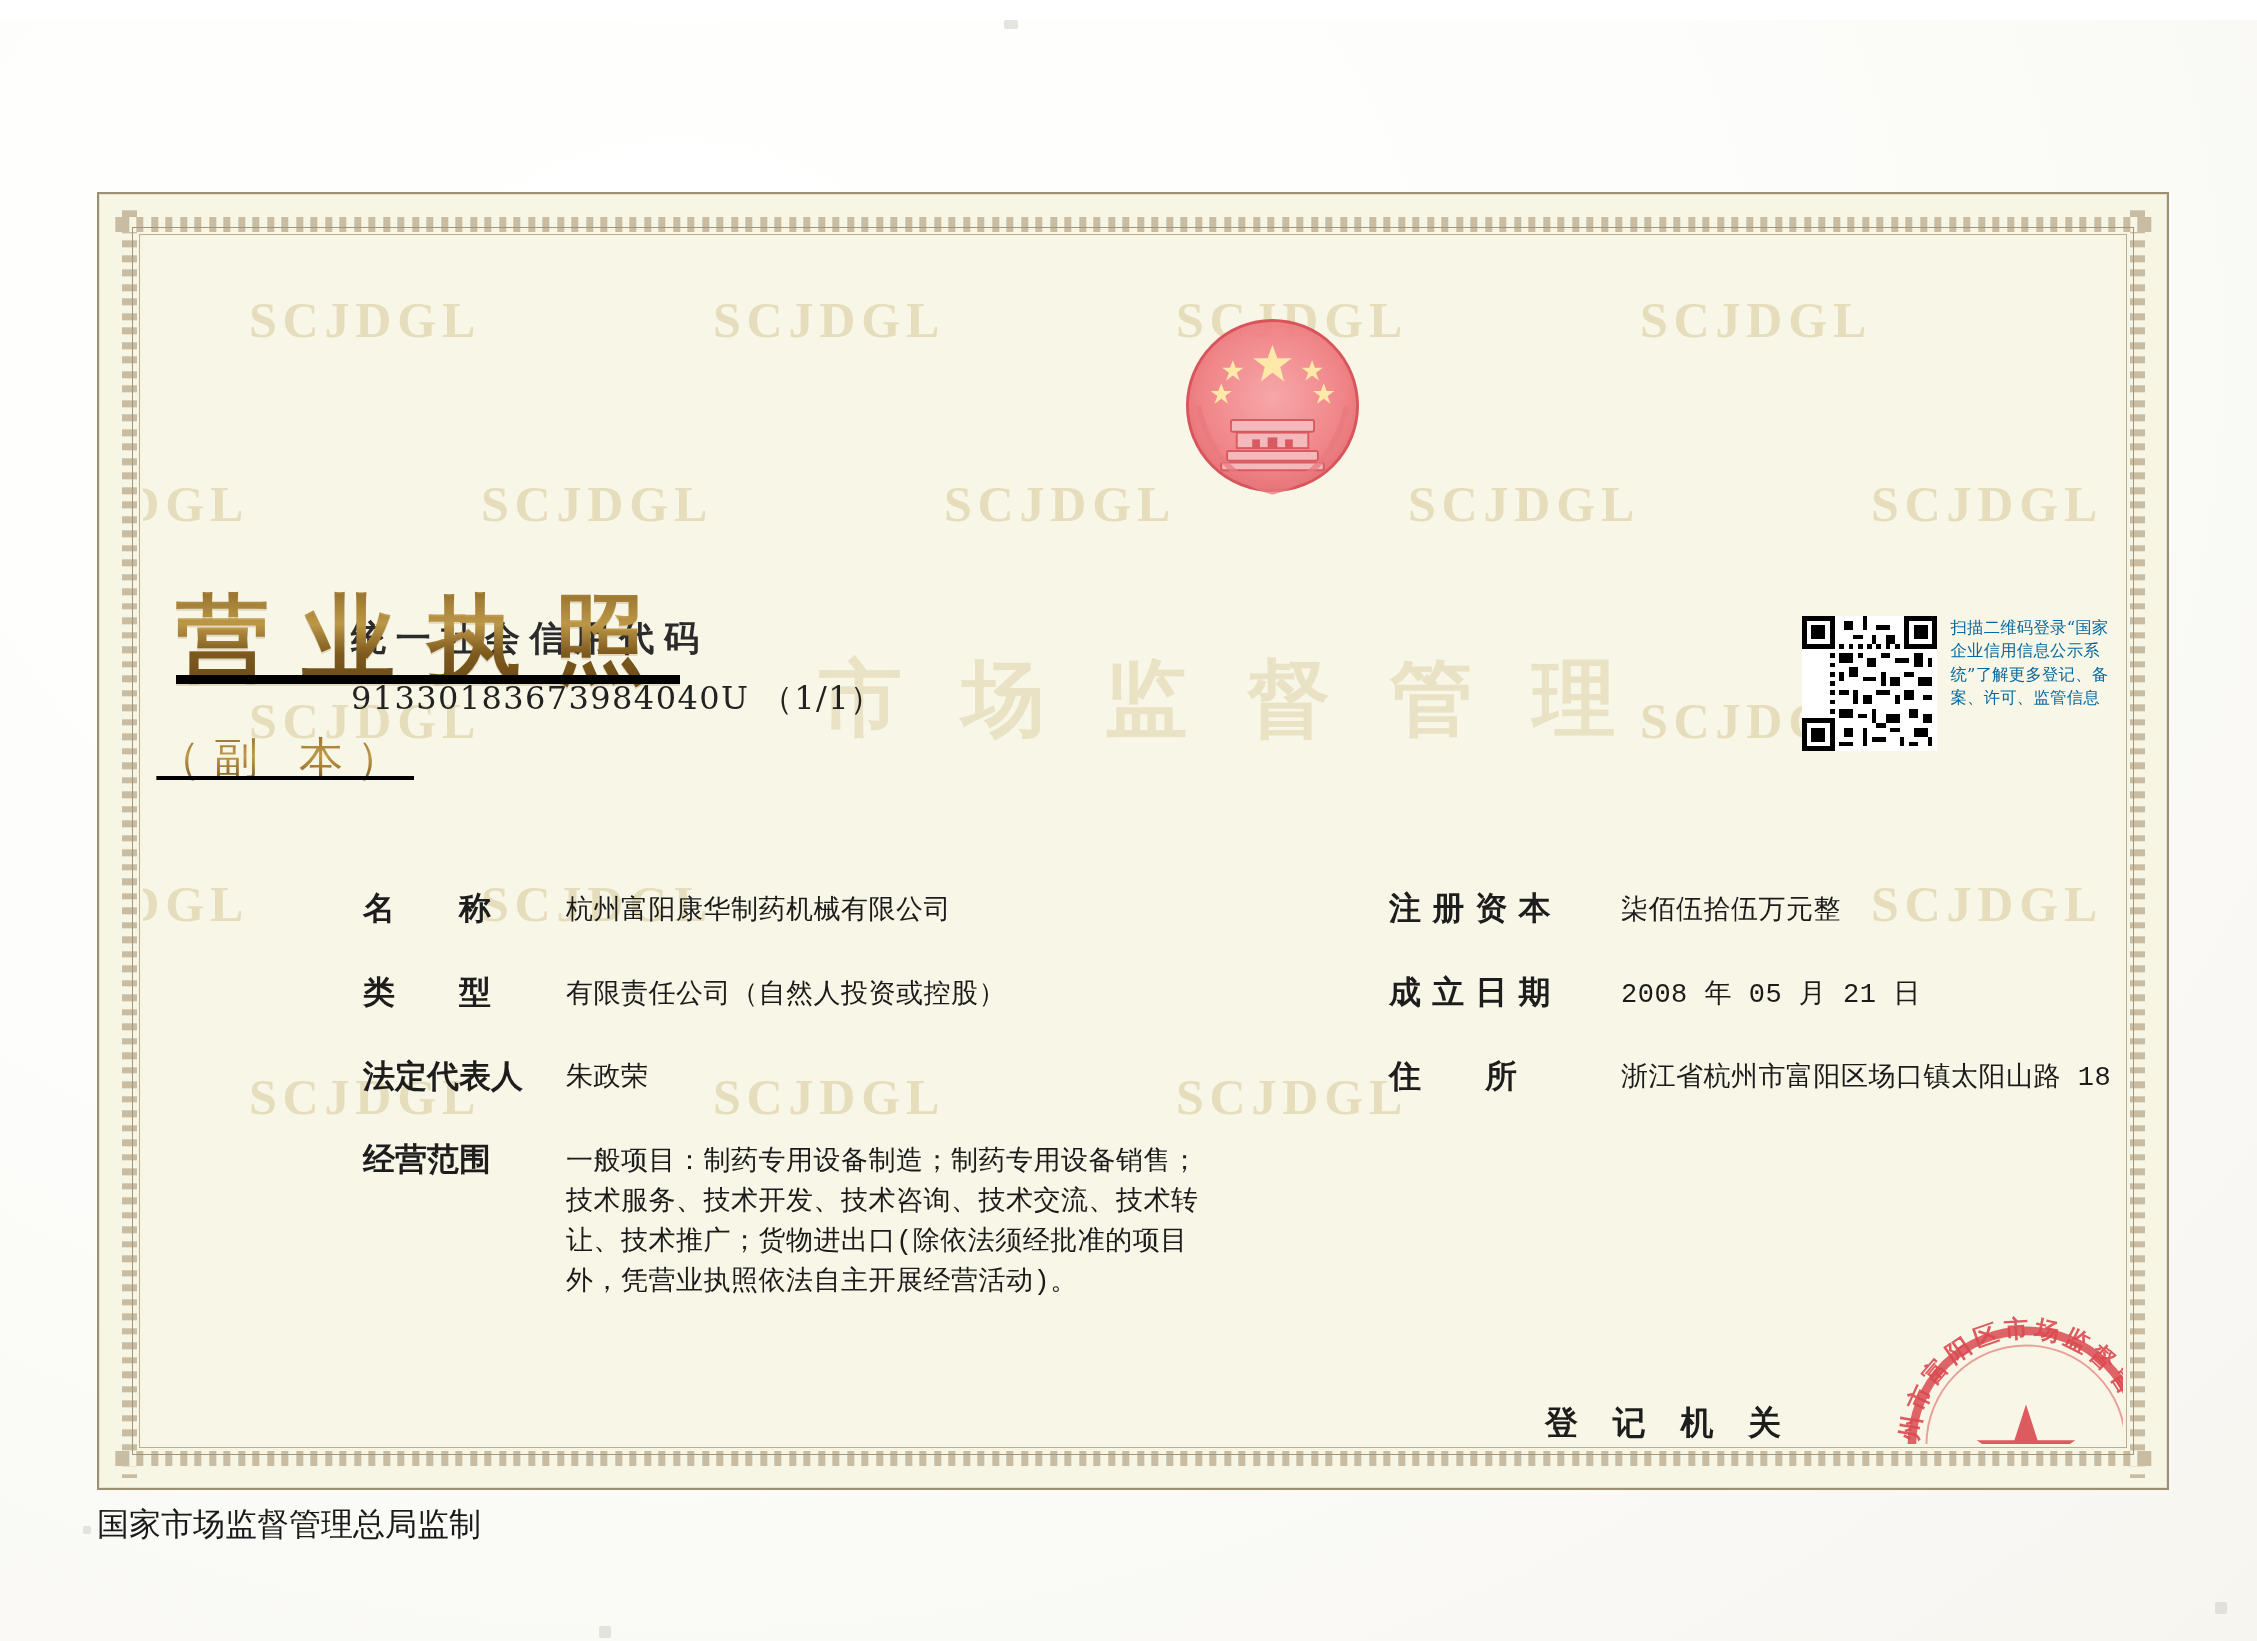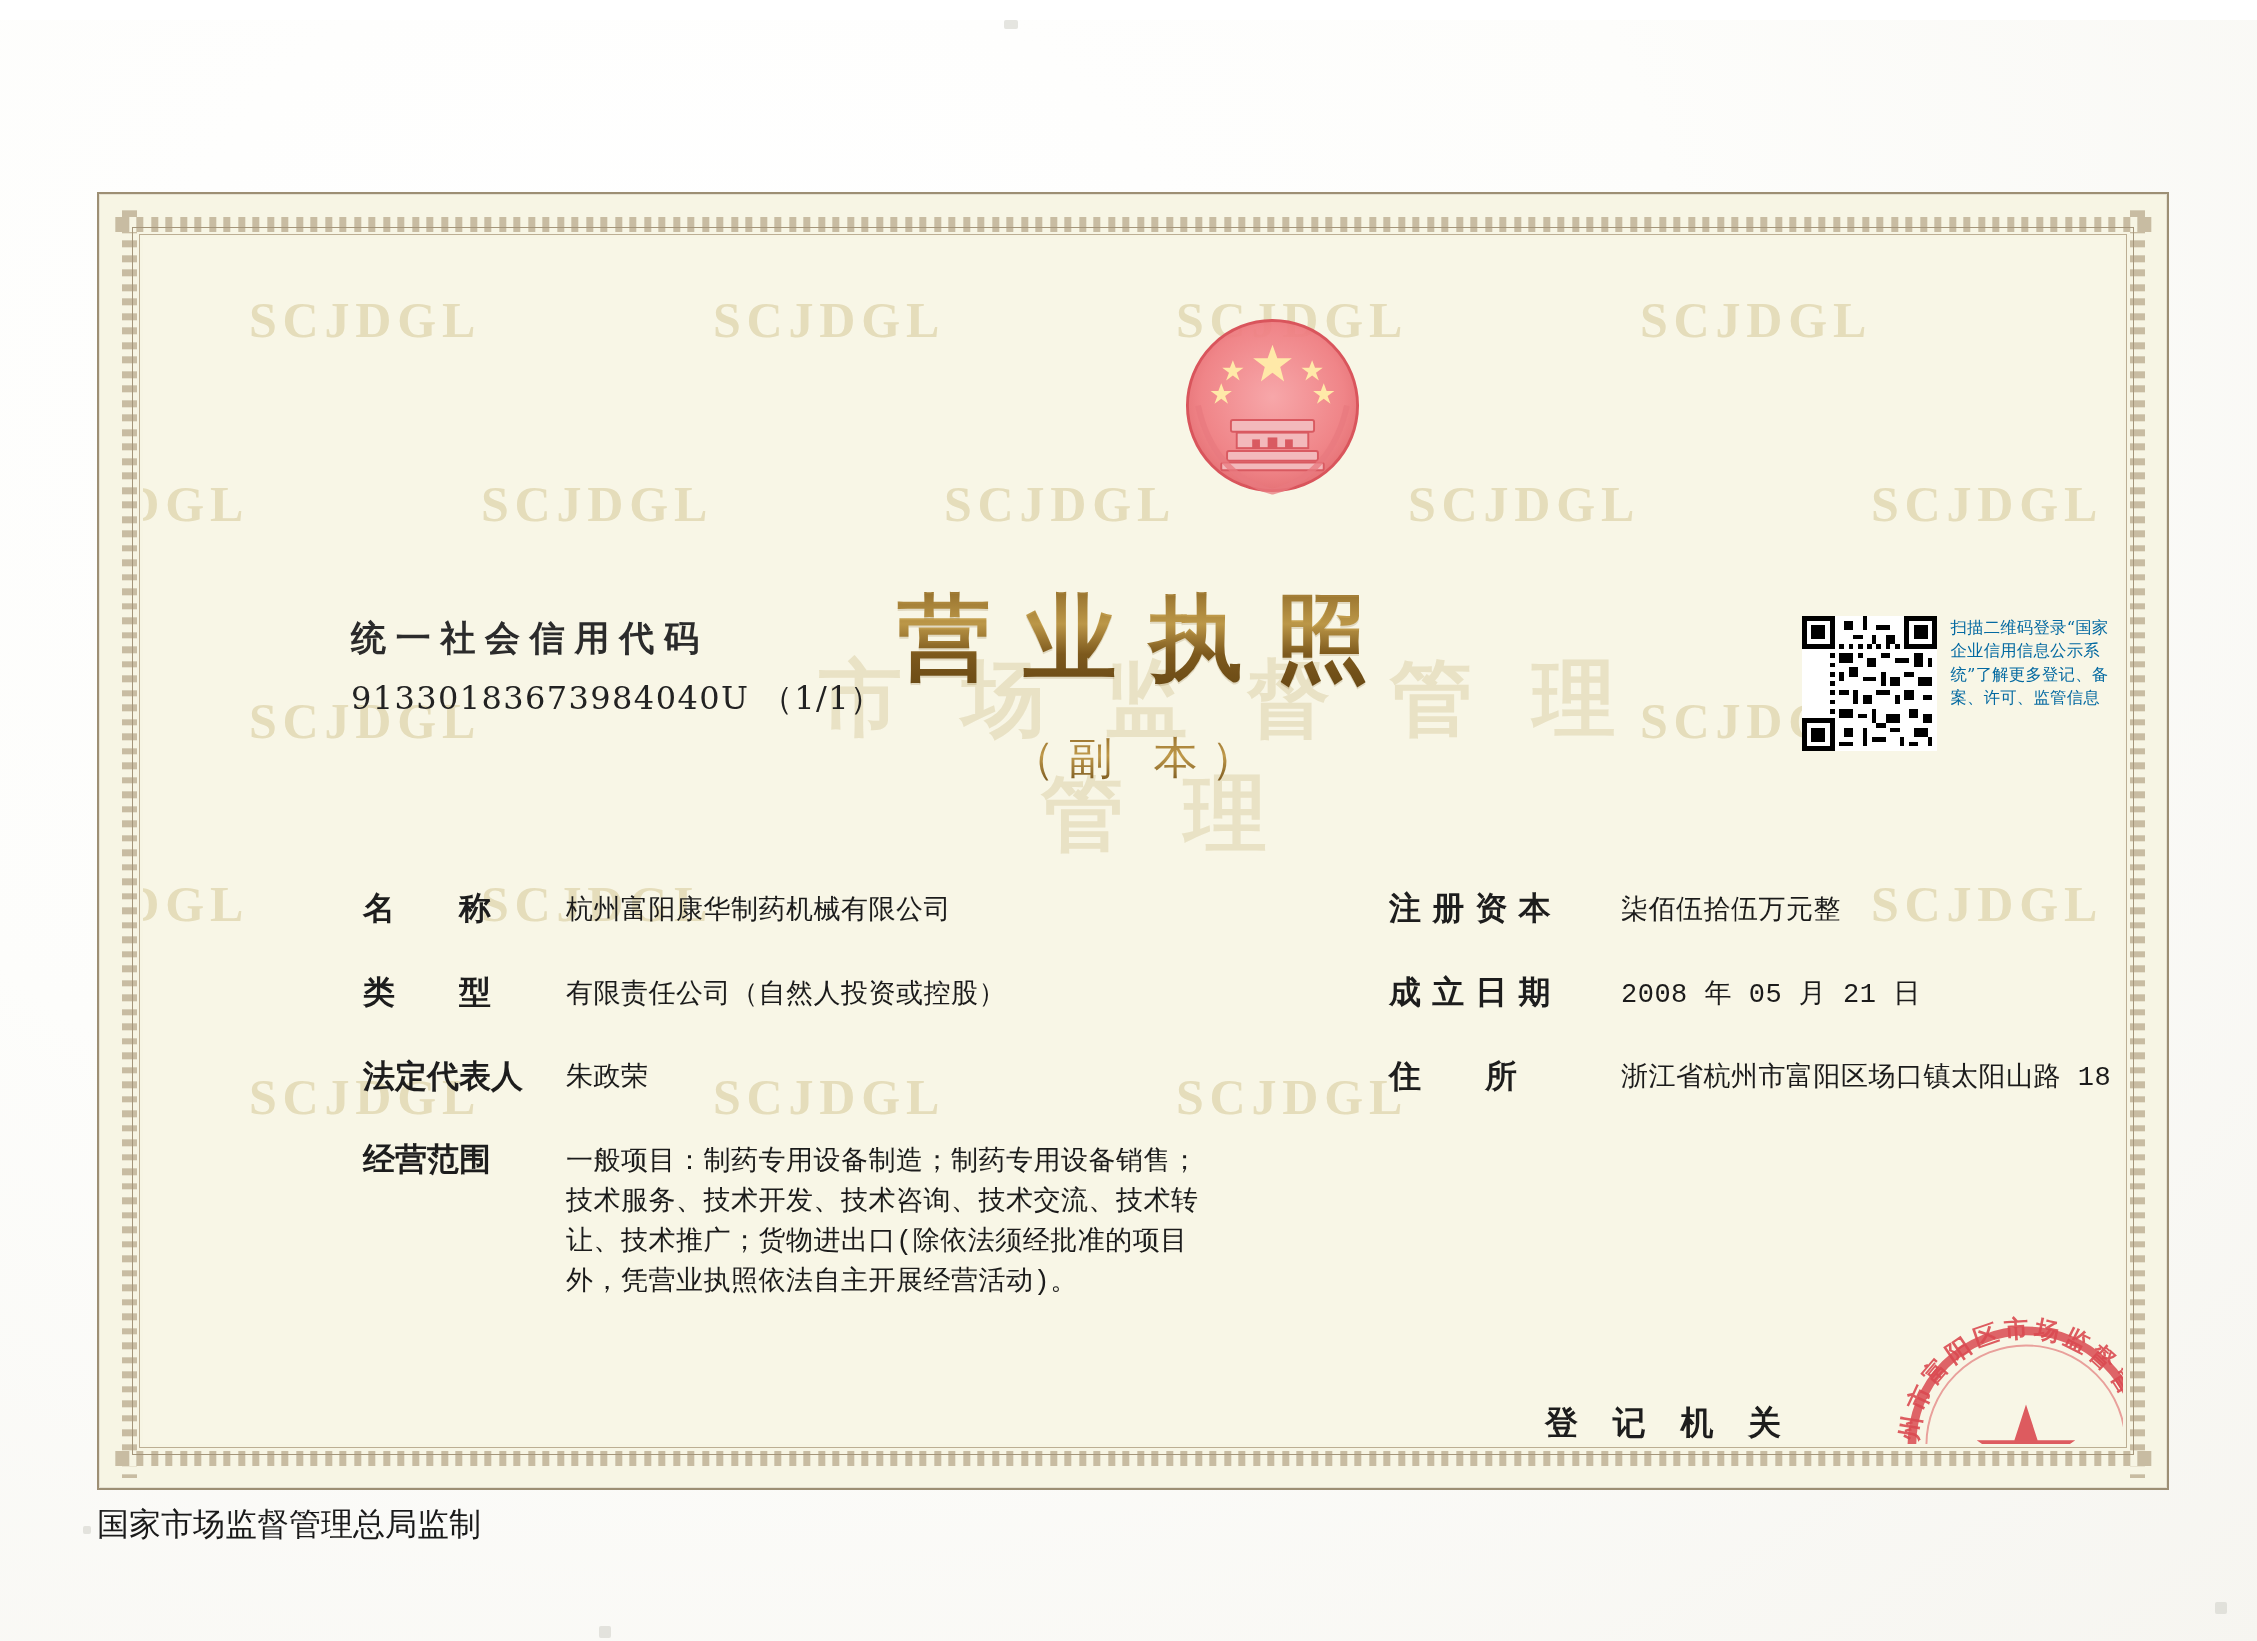--- a/index.html
+++ b/index.html
@@ -120,22 +120,22 @@
     margin-top: 15.4px;
     font-size: 32px;
     letter-spacing: 1.4px;
     color: #222;
     font-family: "DejaVu Serif", serif;
   }
 
   #title {
     position: absolute;
     left: 0; right: 0; top: 338px;
-    text-align: center;
     z-index: 4;
+    text-decoration: underline;
   }
   #title-main {
     font-size: 93px;
     letter-spacing: 33px;
     font-weight: 700;
     font-family: "DejaVu Serif", serif;
     color: #6b4a17;
     background: linear-gradient(180deg,#8a6424 0%, #caa552 38%, #7e5a1e 62%, #5d3f10 100%);
     -webkit-background-clip: text;
     background-clip: text;
@@ -304,21 +304,20 @@
 
         <div class="wm wm-small" style="left:-126px;top:637px;">SCJDGL</div>
         <div class="wm wm-small" style="left:338px;top:637px;">SCJDGL</div>
         <div class="wm wm-small" style="left:1728px;top:637px;">SCJDGL</div>
 
         <div class="wm wm-small" style="left:106px;top:830px;">SCJDGL</div>
         <div class="wm wm-small" style="left:570px;top:830px;">SCJDGL</div>
         <div class="wm wm-small" style="left:1033px;top:830px;">SCJDGL</div>
 
         <div class="wm wm-big" style="left:676px;top:406px;">市 场 监 督 管 理</div>
-        <div class="wm wm-big" style="left:898px;top:521px;">管 理</div>
       </div>
 
       <div id="emblem">
         <svg viewBox="0 0 210 210" width="203" height="203" aria-hidden="true">
           <defs>
             <radialGradient id="embg" cx="50%" cy="45%" r="60%">
               <stop offset="0%" stop-color="#f7a0a4"></stop>
               <stop offset="70%" stop-color="#ef7b80"></stop>
               <stop offset="100%" stop-color="#e06066"></stop>
             </radialGradient>

